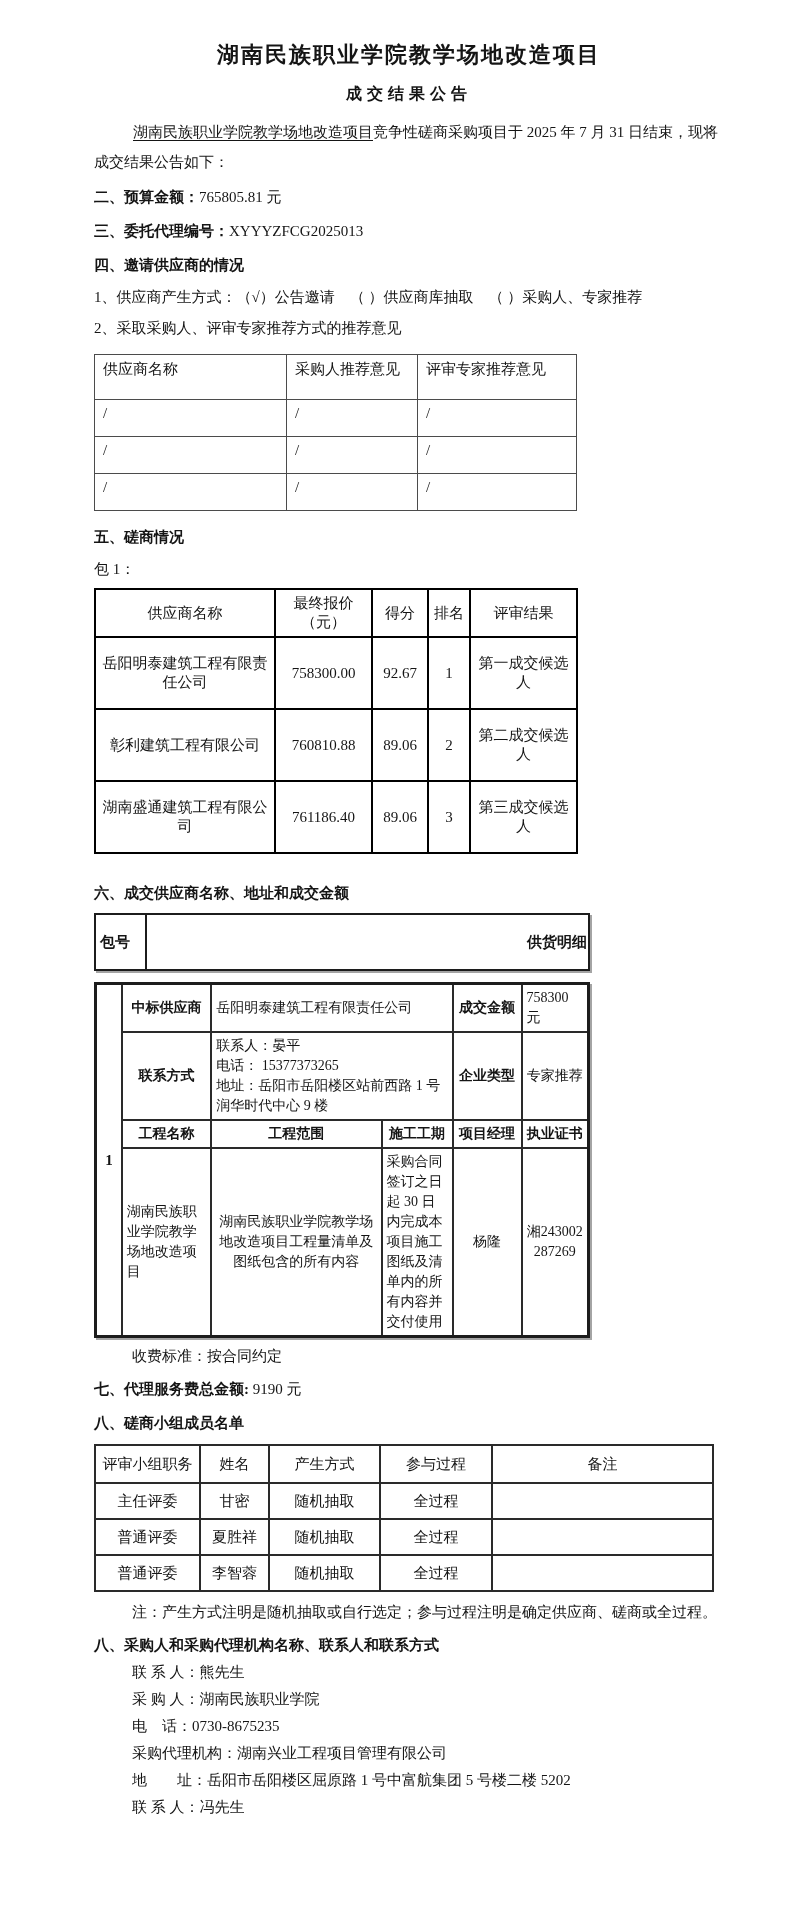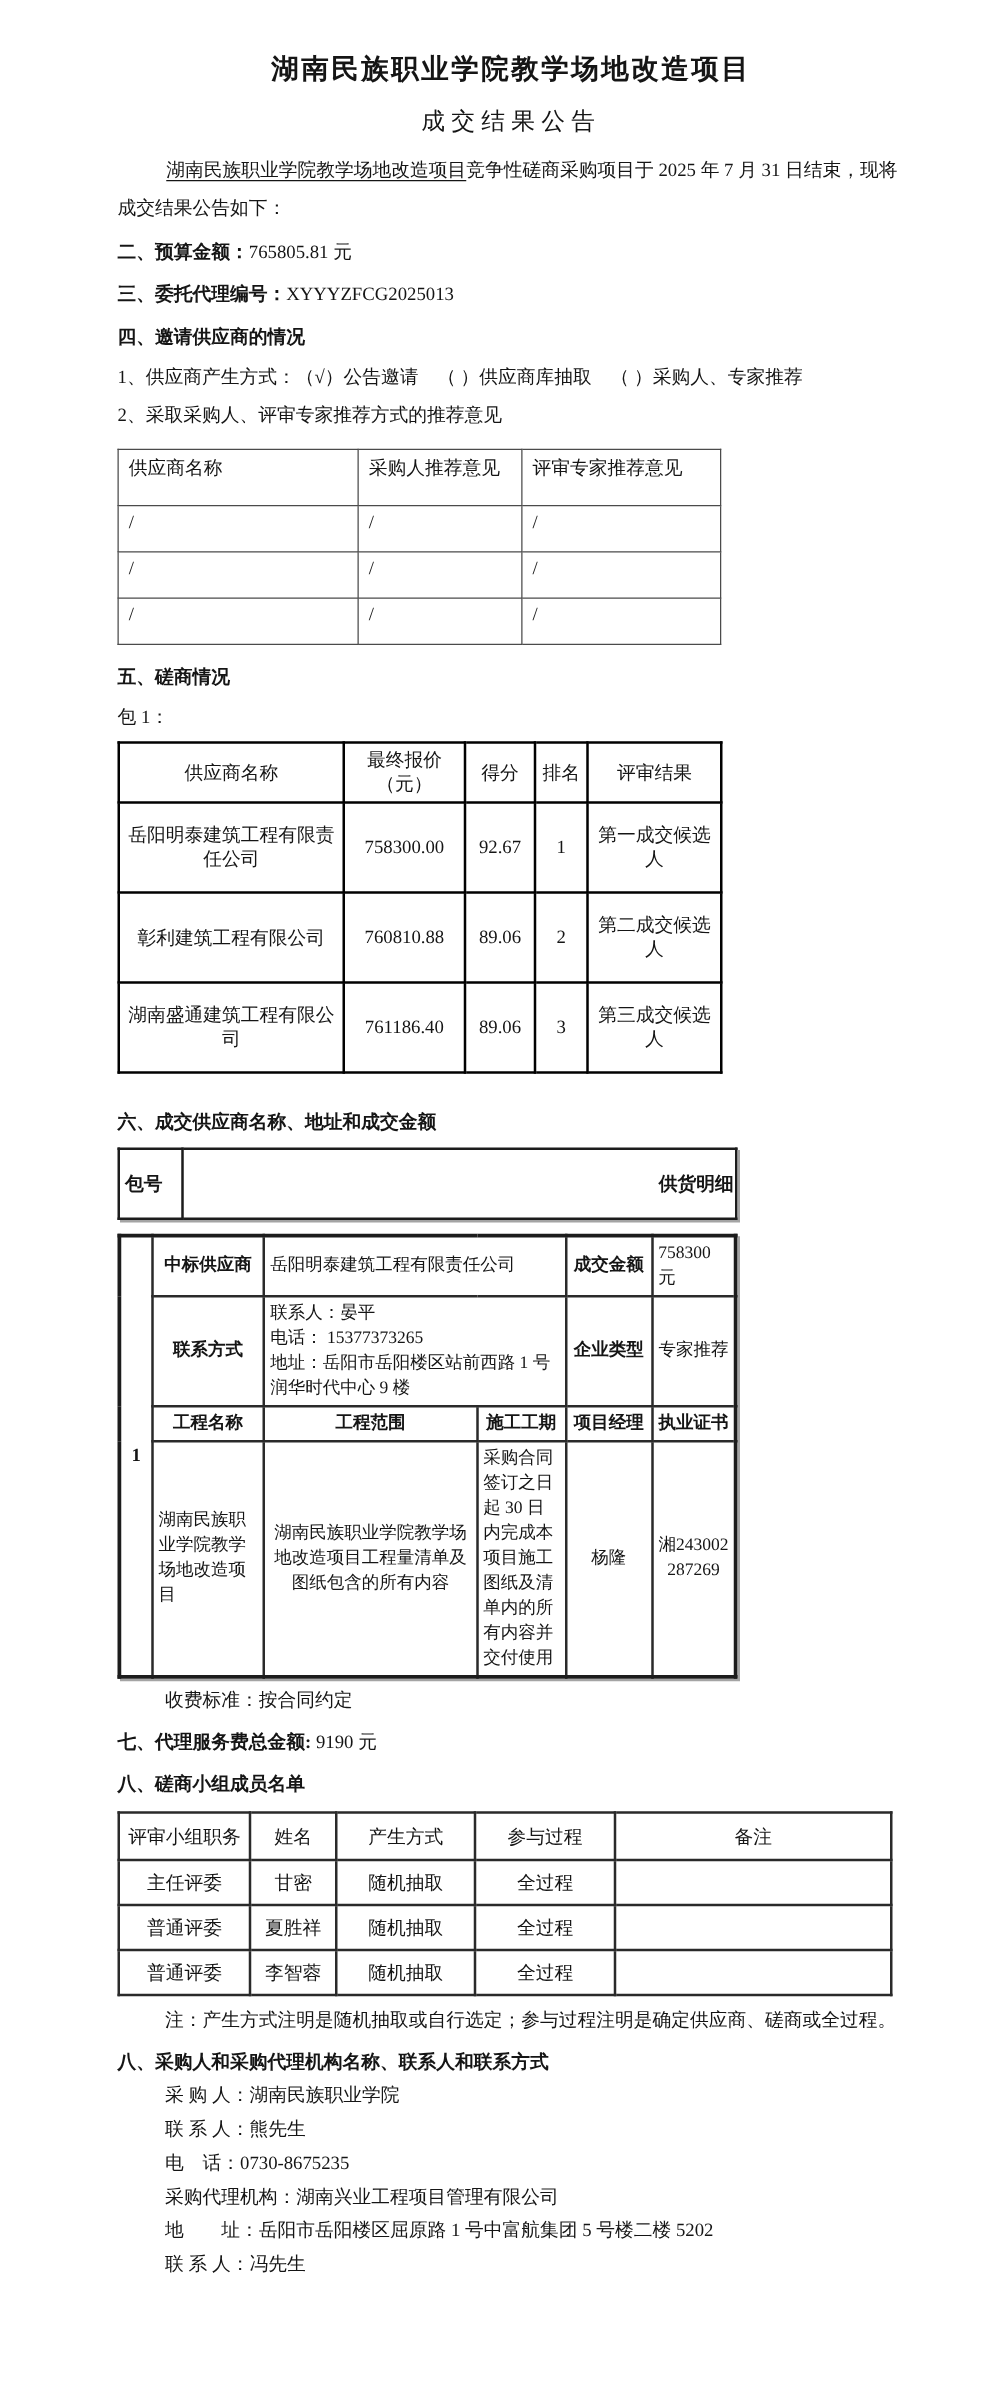--- a/index.html
+++ b/index.html
@@ -3,21 +3,21 @@
 <meta charset="utf-8">
 <style>
   html,body{margin:0;padding:0;}
   body{
     width:800px;height:1905px;overflow:hidden;background:#ffffff;color:#151515;
     font-family:"Liberation Serif","DejaVu Serif",serif;
     font-size:15px;
   }
   .page{box-sizing:border-box;width:800px;height:1349px;padding:40px 76px 30px 94px;border-radius:18px;}
   .doc-title{font-size:22px;font-weight:bold;text-align:center;letter-spacing:2px;margin:0;}
-  .doc-subtitle{font-size:19px;font-weight:normal;text-align:center;letter-spacing:5px;margin:14px 0 0 0;}
+  .doc-subtitle{font-size:16px;font-weight:bold;text-align:center;letter-spacing:5px;margin:14px 0 0 0;}
   .intro{margin:12px 0 0 0;line-height:30px;text-indent:2.6em;}
   .u{text-decoration:underline;text-underline-offset:3px;}
   .h-line{margin:7px 0 0 0;line-height:27px;font-weight:bold;}
   .h-line .val{font-weight:normal;}
   .p-line{margin:5px 0 0 0;line-height:26px;}
   .indent{margin-left:38px;}
   table{border-collapse:collapse;table-layout:fixed;}
   
   .t1{width:482px;margin:13px 0 0 0;}
   .t1 th,.t1 td{border:1px solid #4b4b4b;font-weight:normal;text-align:left;vertical-align:top;padding:5px 8px;font-size:15px;}
@@ -243,20 +243,20 @@
         <td>全过程</td>
         <td></td>
       </tr>
     </tbody>
   </table>
 
   <p class="p-line indent" style="margin-top:7px;">注：产生方式注明是随机抽取或自行选定；参与过程注明是确定供应商、磋商或全过程。</p>
 
   <p class="h-line">八、采购人和采购代理机构名称、联系人和联系方式</p>
 
+  <p class="contact-line">联 系 人：熊先生</p>
   <p class="contact-line">采 购 人：湖南民族职业学院</p>
-  <p class="contact-line">联 系 人：熊先生</p>
   <p class="contact-line">电　话：0730-8675235</p>
   <p class="contact-line">采购代理机构：湖南兴业工程项目管理有限公司</p>
   <p class="contact-line">地　　址：岳阳市岳阳楼区屈原路 1 号中富航集团 5 号楼二楼 5202</p>
   <p class="contact-line">联 系 人：冯先生</p>
 
 </div>
 
 </body></html>

